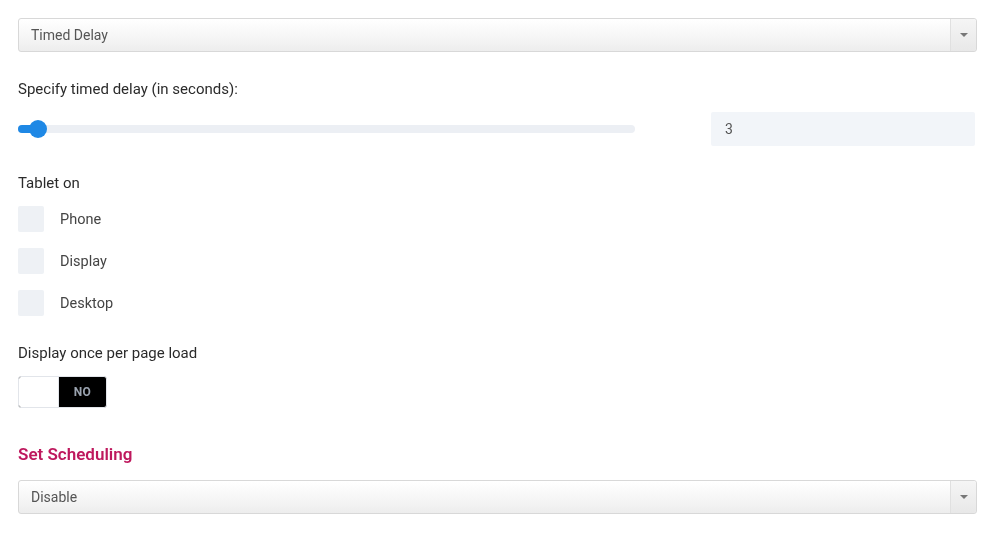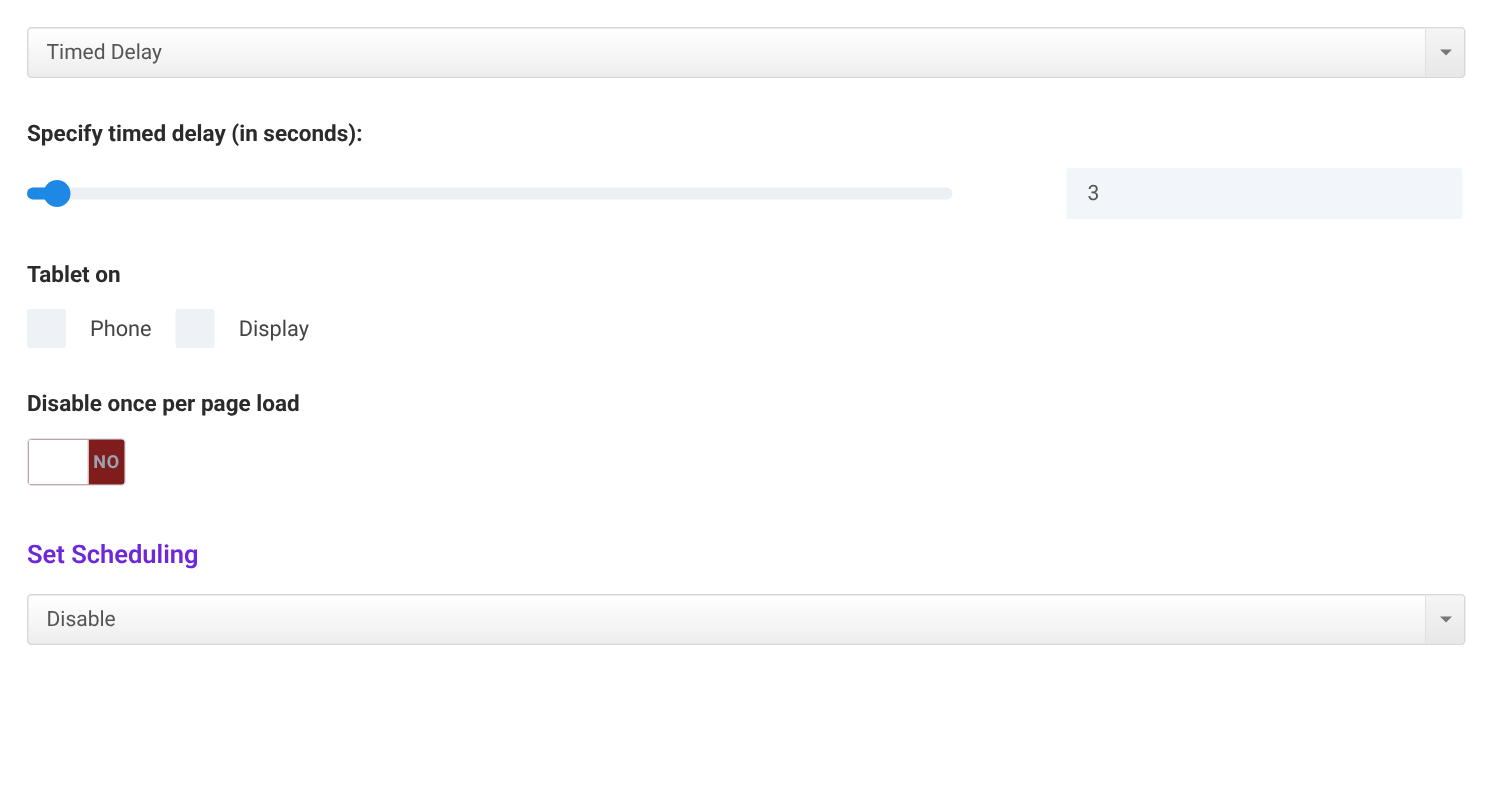--- a/index.html
+++ b/index.html
@@ -45,21 +45,21 @@
       border-top-right-radius: 3px;
       border-bottom-right-radius: 3px;
     }
     .select-arrow-box svg {
       width: 10px;
       height: 10px;
       fill: #777;
     }
     .section-label {
       font-size: 15px;
-      font-weight: 700;
+      font-weight: 400;
       color: #2b2b2b;
       margin-top: 28px;
       margin-bottom: 14px;
     }
     .slider-row {
       display: flex;
       align-items: center;
       gap: 76px;
     }
     .slider-track-wrap {
@@ -102,45 +102,45 @@
       background: #f2f5f9;
       border-radius: 2px;
       display: flex;
       align-items: center;
       padding: 0 14px;
       font-size: 14px;
       color: #555;
     }
     .check-list {
       display: flex;
-      flex-direction: row;
+      flex-direction: column;
       gap: 16px;
     }
     .check-row {
       display: flex;
       align-items: center;
       gap: 16px;
     }
     .check-box {
       width: 26px;
       height: 26px;
       background: #eef1f5;
       border-radius: 2px;
       cursor: pointer;
     }
     .check-label {
       font-size: 14.5px;
       color: #444;
     }
     .toggle-wrap {
-      width: 66px;
+      width: 89px;
       height: 32px;
       border: 1px solid #e2e5ea;
       border-radius: 3px;
-      background: #7f1d1d;
+      background: #000000;
       display: flex;
       align-items: center;
       cursor: pointer;
       overflow: hidden;
     }
     .toggle-handle {
       width: 40px;
       height: 100%;
       background: #ffffff;
       border-right: 1px solid #e2e5ea;
@@ -149,21 +149,21 @@
       flex: 1;
       text-align: center;
       font-size: 12px;
       font-weight: 700;
       color: #9aa3af;
       letter-spacing: 0.4px;
     }
     .section-title {
       font-size: 17px;
       font-weight: 600;
-      color: #6d28d9;
+      color: #be185d;
       margin-top: 36px;
       margin-bottom: 16px;
     }
   </style>
 </head>
 <body>
 
 <div class="select-wrap">
   <span class="select-text">Timed Delay</span>
   <div class="select-arrow-box">
@@ -186,23 +186,27 @@
 <div class="section-label">Tablet on</div>
 <div class="check-list">
   <div class="check-row">
     <div class="check-box"></div>
     <span class="check-label">Phone</span>
   </div>
   <div class="check-row">
     <div class="check-box"></div>
     <span class="check-label">Display</span>
   </div>
-</div>
-
-<div class="section-label">Disable once per page load</div>
+  <div class="check-row">
+    <div class="check-box"></div>
+    <span class="check-label">Desktop</span>
+  </div>
+</div>
+
+<div class="section-label">Display once per page load</div>
 <div class="toggle-wrap">
   <div class="toggle-handle"></div>
   <div class="toggle-label">NO</div>
 </div>
 
 <div class="section-title">Set Scheduling</div>
 <div class="select-wrap">
   <span class="select-text">Disable</span>
   <div class="select-arrow-box">
     <svg viewBox="0 0 10 10">

